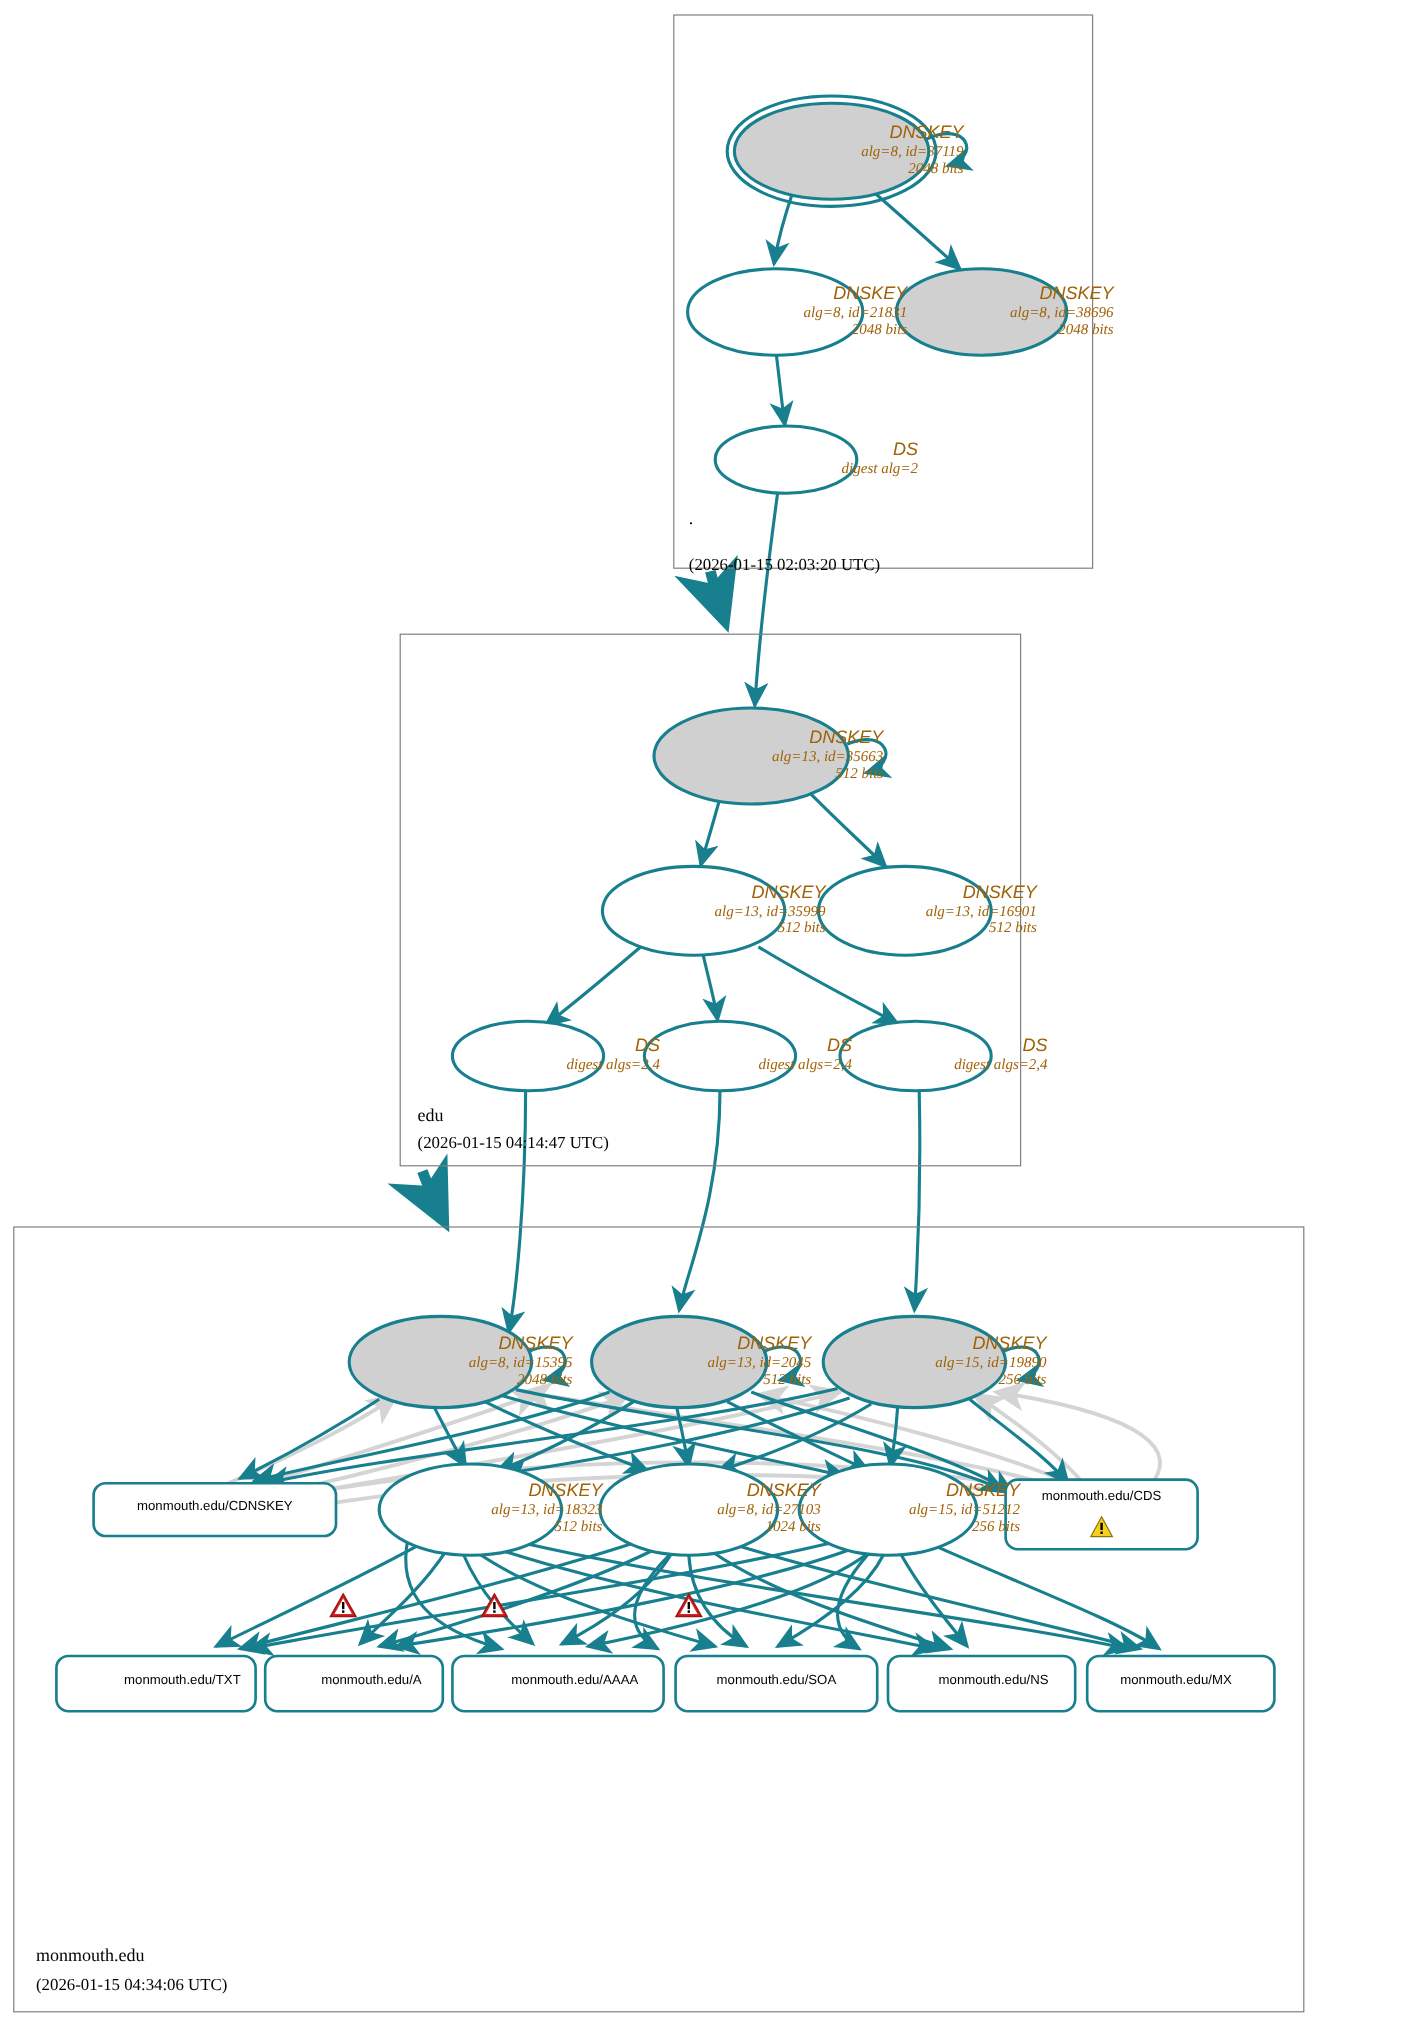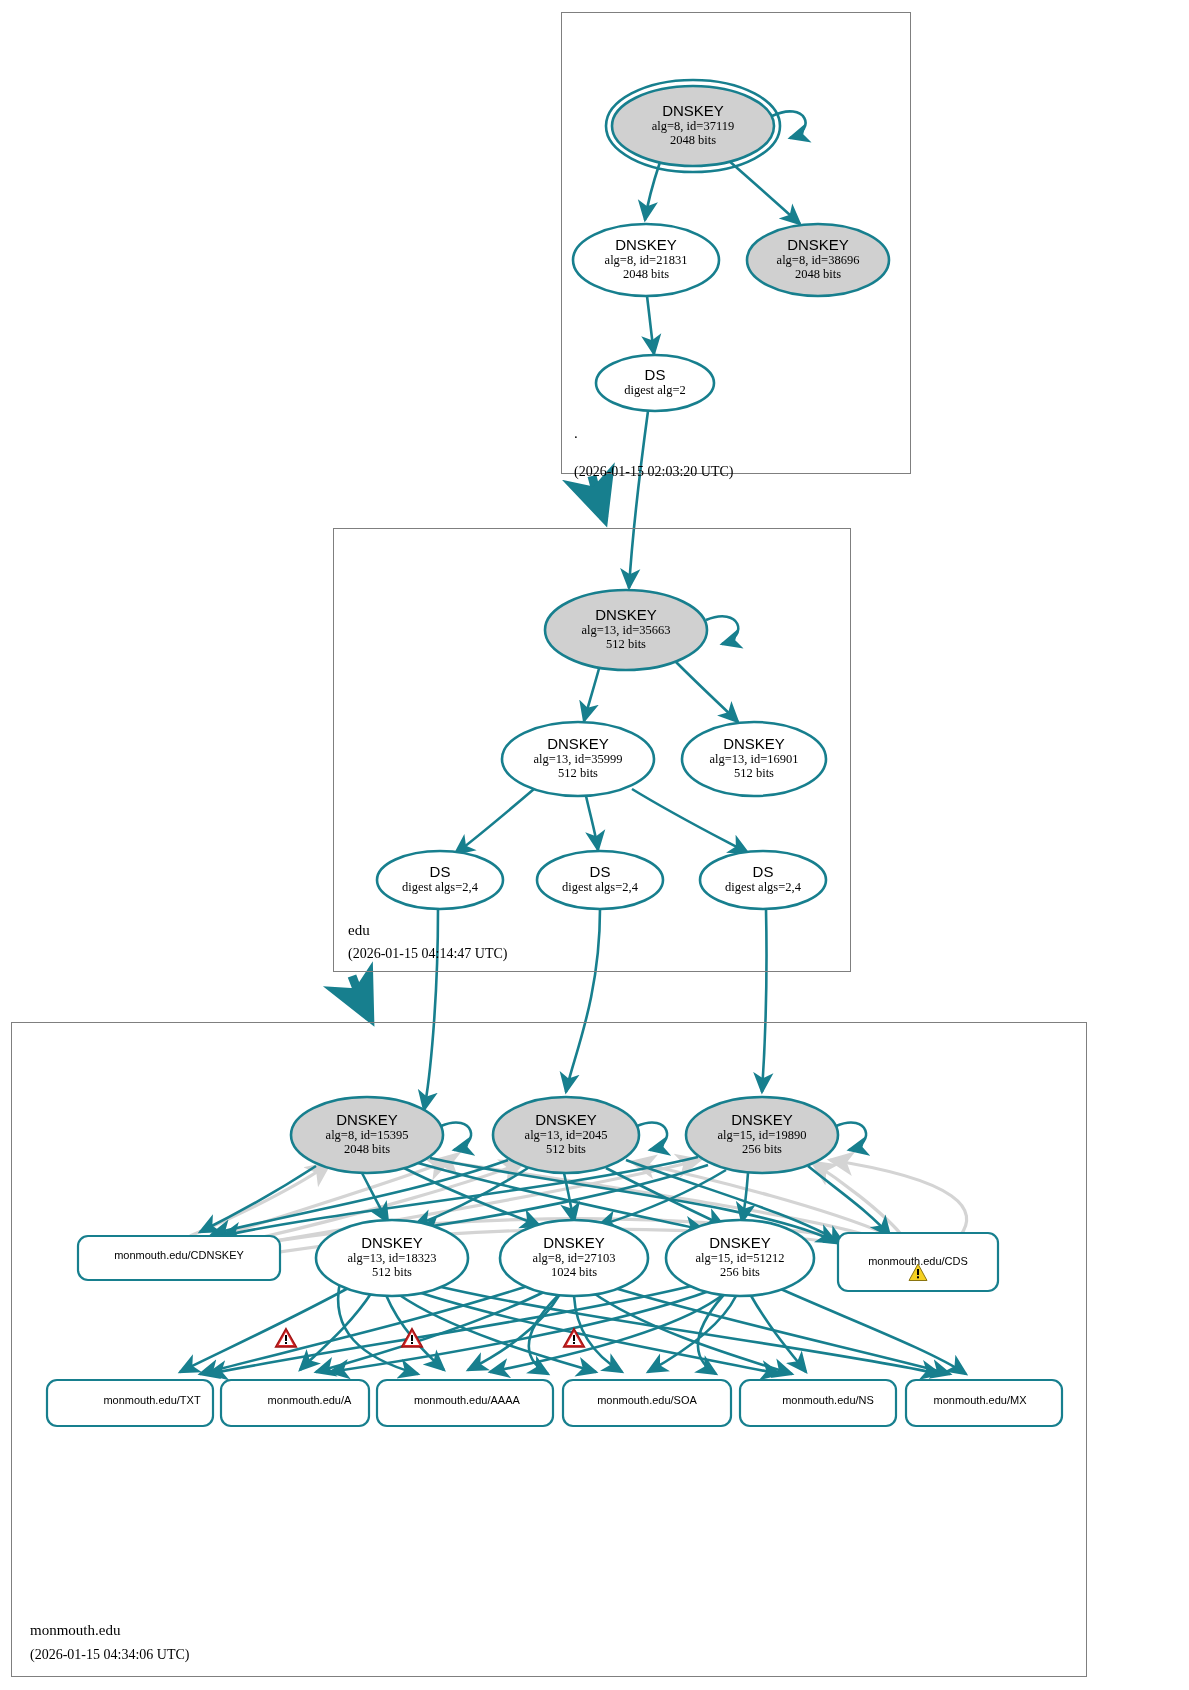--- a/index.html
+++ b/index.html
@@ -17,22 +17,22 @@
   }
   .zone-label{
     position:absolute;color:#000;font-family:"Liberation Serif", serif;
     white-space:nowrap;
   }
   .zone-name{font-size:15px;}
   .zone-time{font-size:14px;}
 
   
   .node-text{
-    position:absolute;text-align:center;white-space:nowrap;
-    color:#000000;pointer-events:none;
+    position:absolute;text-align:right;white-space:nowrap;
+    color:#a16207;pointer-events:none;font-style:italic;
   }
   .nt-title{
     font-family:"Liberation Sans", sans-serif;font-size:15px;line-height:16px;
   }
   .nt-sub{
     font-family:"Liberation Serif", serif;font-size:12.5px;line-height:14px;
   }
   .rrset-text{
     position:absolute;text-align:center;white-space:nowrap;
     font-family:"Liberation Sans", sans-serif;font-size:11px;color:#000;
@@ -260,29 +260,29 @@
         <div class="nt-title">DNSKEY</div>
         <div class="nt-sub">alg=8, id=27103</div>
         <div class="nt-sub">1024 bits</div>
       </div>
       <div class="node-text" style="left: 630px; top: 1235px; width: 220px;">
         <div class="nt-title">DNSKEY</div>
         <div class="nt-sub">alg=15, id=51212</div>
         <div class="nt-sub">256 bits</div>
       </div>
       <div class="rrset-text" style="left: 78px; width: 202px; top: 1249px;">monmouth.edu/CDNSKEY</div>
-      <div class="rrset-text" style="left: 838px; width: 160px; top: 1241px; margin-top: 14px;">monmouth.edu/CDS</div>
+      <div class="rrset-text" style="left: 838px; width: 160px; top: 1241px;">monmouth.edu/CDS</div>
       <div class="warn-tri" style="left: 908px; top: 1263px;"><svg width="20" height="19" viewBox="0 0 20 19">
           <path d="M10 1 L19 17.5 L1 17.5 Z" fill="#f5d020" stroke="#8a7410" stroke-width="1"></path>
           <rect x="9" y="6" width="2" height="6" fill="#000"></rect>
           <rect x="9" y="13.3" width="2" height="2" fill="#000"></rect>
         </svg></div>
       <div class="rrset-text" style="left: 47px; width: 166px; top: 1394px; margin-left: 22px;">monmouth.edu/TXT</div>
       <div class="rrset-text" style="left: 221px; width: 177px; top: 1394px;">monmouth.edu/A</div>
-      <div class="rrset-text" style="left: 377px; width: 180px; top: 1394px;">monmouth.edu/AAAA</div>
+      <div class="rrset-text" style="left: 377px; width: 180px; top: 1394px; padding-left: 12px;">monmouth.edu/AAAA</div>
       <div class="rrset-text" style="left: 563px; width: 168px; top: 1394px;">monmouth.edu/SOA</div>
       <div class="rrset-text" style="left: 740px; width: 156px; top: 1394px; padding-left: 10px;">monmouth.edu/NS</div>
       <div class="rrset-text" style="left: 906px; width: 148px; top: 1394px;">monmouth.edu/MX</div>
       <div class="warn-tri" style="left: 274px; top: 1327px;"><svg width="24" height="22" viewBox="0 0 24 22">
           <path d="M12 1.5 L22.5 20 L1.5 20 Z" fill="#d62728" stroke="#a01515" stroke-width="1.4"></path>
           <path d="M12 5 L19.2 18 L4.8 18 Z" fill="#ffffff"></path>
           <rect x="11" y="8" width="2" height="6" fill="#000"></rect>
           <rect x="11" y="15" width="2" height="2" fill="#000"></rect>
         </svg></div>
       <div class="warn-tri" style="left: 400px; top: 1327px;"><svg width="24" height="22" viewBox="0 0 24 22">

